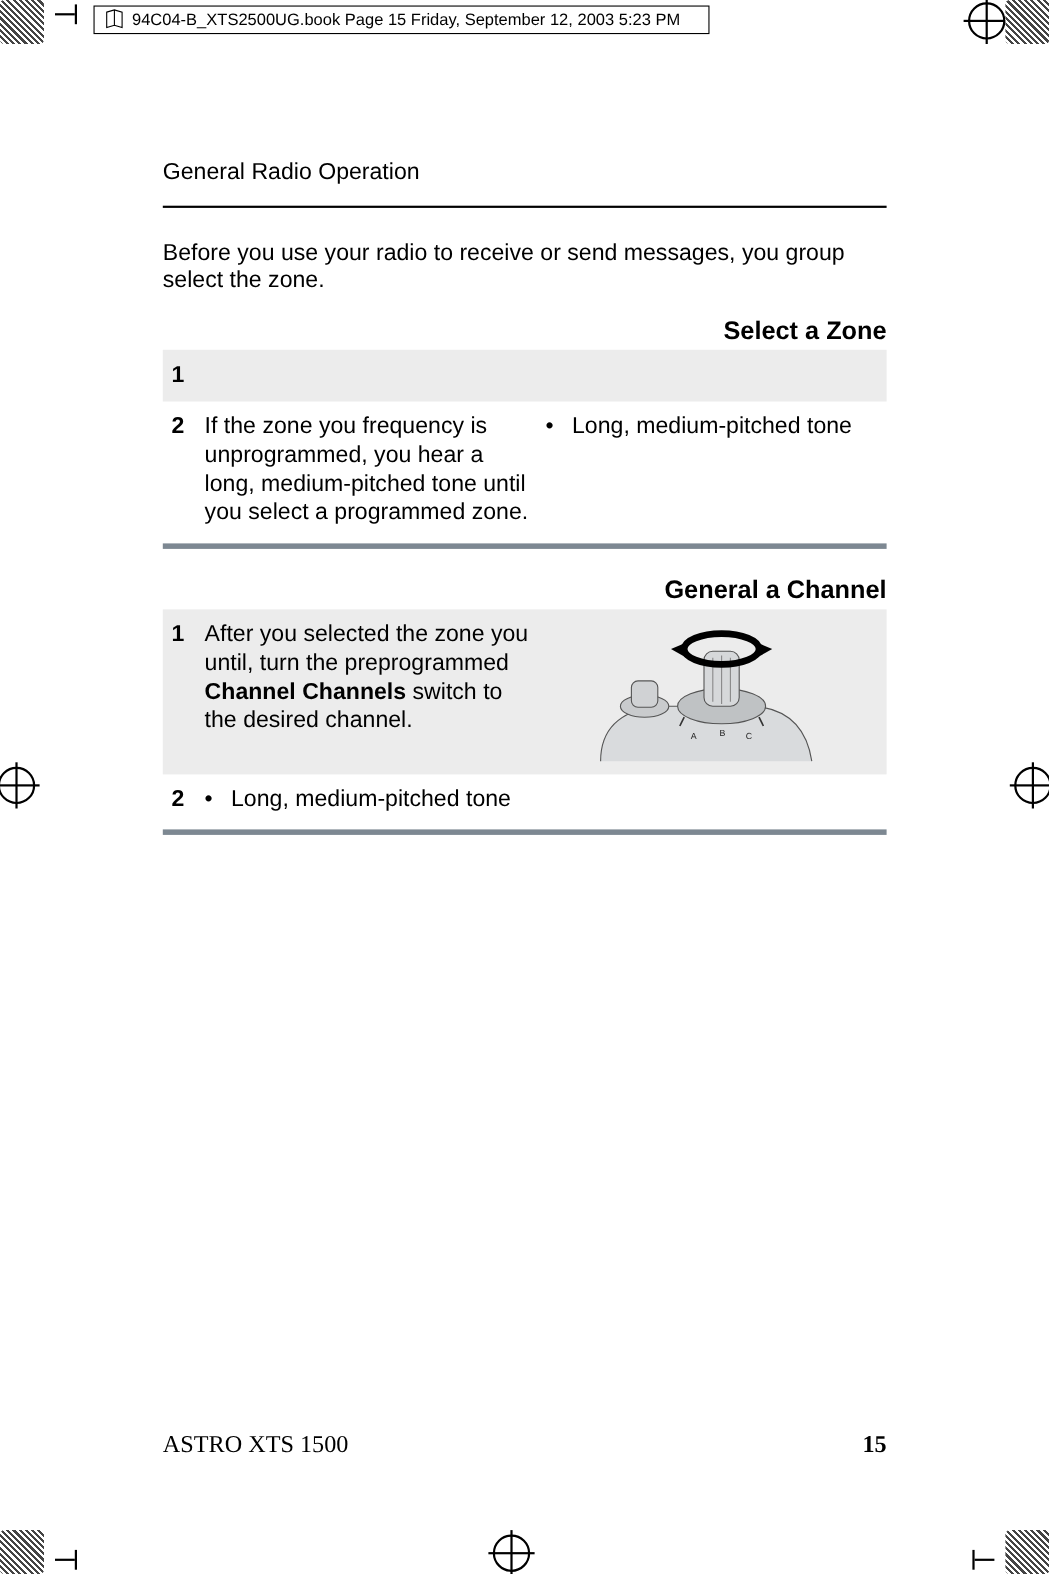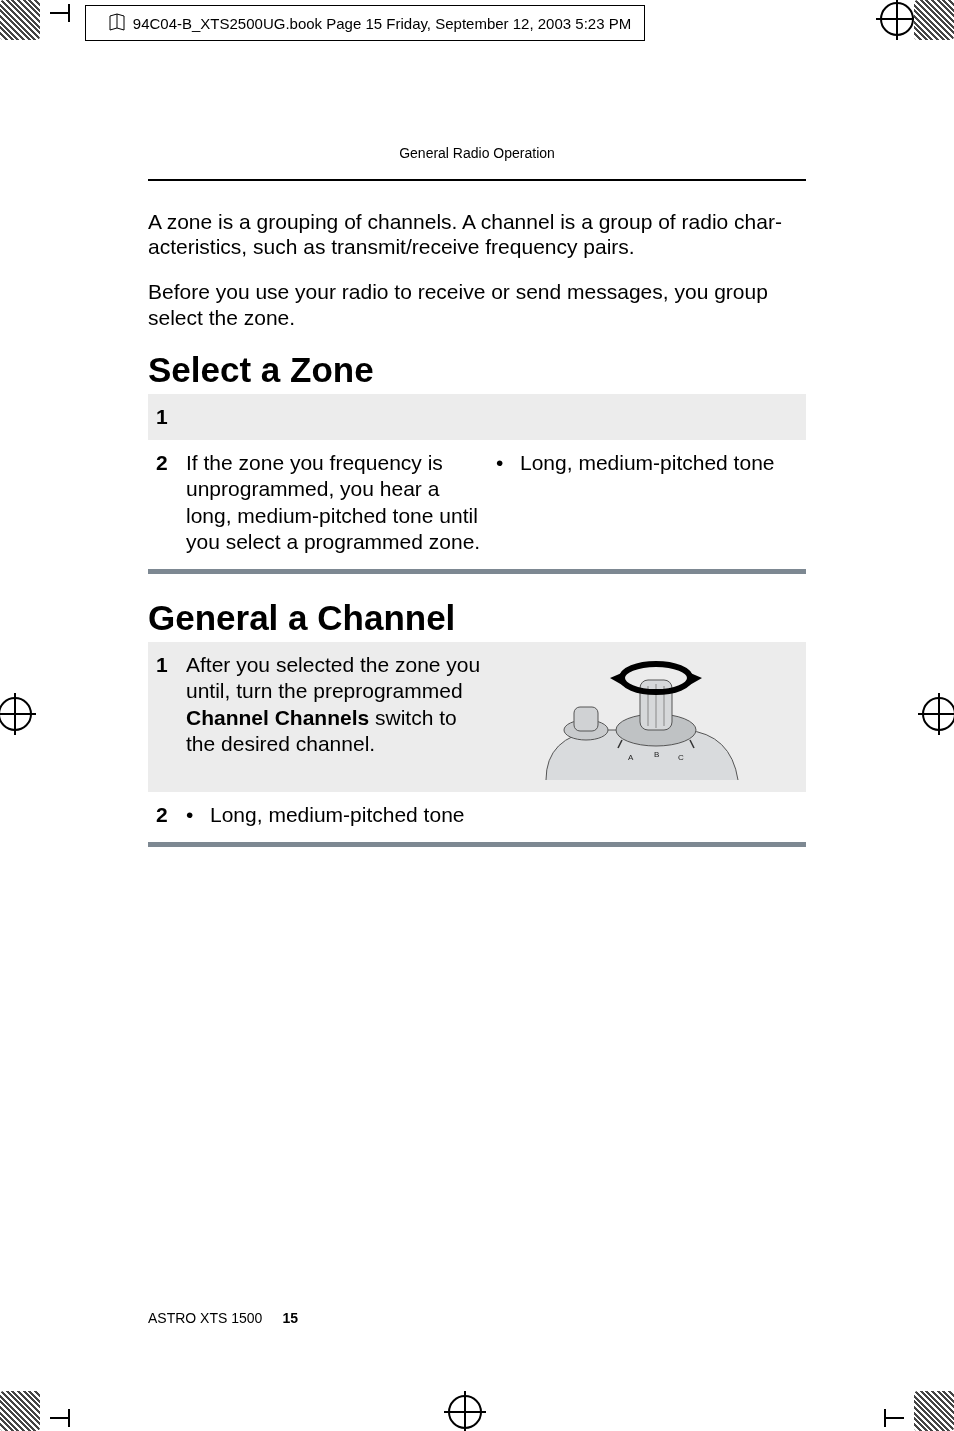--- a/index.html
+++ b/index.html
@@ -38,59 +38,59 @@
     width: 40px; height: 40px;
     background: repeating-linear-gradient(45deg,#444 0 2px,#fff 2px 4px);
     border-radius: 4px;
   }
 
   .header-box {
     position: absolute;
     top: 5px;
     left: 85px;
     width: 560px;
-    height: 36px;
+    height: 26px;
     border: 1px solid #000;
     display: flex;
     align-items: center;
     padding-left: 8px;
     font-size: 15px;
     background: #fff;
-    justify-content: center;
   }
 
   .page {
     position: absolute;
     left: 148px;
     top: 145px;
     width: 658px;
   }
   .running-head {
-    text-align: center;
-    font-size: 14px;
+    text-align: left;
+    font-size: 21px;
     margin-bottom: 18px;
   }
   .rule {
     border-top: 2px solid #000;
     margin-bottom: 28px;
   }
   .h1 {
     font-size: 28px;
     font-weight: bold;
     margin-bottom: 18px;
   }
   .para {
     font-size: 21px;
     line-height: 1.2;
     margin-bottom: 20px;
   }
   .h2 {
-    font-size: 35px;
+    font-size: 23px;
     font-weight: bold;
     margin-bottom: 4px;
+    text-align: right;
   }
   .step-row {
     display: flex;
     font-size: 21px;
     line-height: 1.25;
     padding: 10px 8px;
   }
   .step-row.shade { background: #ececec; }
   .step-num {
     width: 30px;
@@ -113,21 +113,23 @@
     justify-content: center;
   }
   .knob-svg { width: 230px; height: 130px; }
 
   .footer {
     position: absolute;
     left: 148px;
     bottom: 105px;
     width: 658px;
     display: flex;
-    font-size: 14px;
+    justify-content: space-between;
+    font-size: 22px;
+    font-family: Liberation Serif, serif;
   }
   .footer .pg { font-weight: bold; margin-left: 20px; }
 </style>
 </head>
 <body>
 
 <div class="reg-mark" style="top:4px; left:50px;">
     <div class="reg-bar-h"></div>
     <div class="reg-bar-v"></div>
   </div>
@@ -166,21 +168,20 @@
   <svg width="20" height="20" viewBox="0 0 20 20" style="margin-right:6px;">
     <path d="M3 3 L10 1 L17 3 L17 17 L10 15 L3 17 Z M10 1 L10 15" fill="none" stroke="#000" stroke-width="1"></path>
   </svg>
   <span>94C04-B_XTS2500UG.book  Page 15  Friday, September 12, 2003  5:23 PM</span>
 </div>
 
 <div class="page">
   <div class="running-head">General Radio Operation</div>
   <div class="rule"></div>
 
-  <div class="para">A zone is a grouping of channels. A channel is a group of radio char-acteristics, such as transmit/receive frequency pairs.</div>
   <div class="para">Before you use your radio to receive or send messages, you group select the zone.</div>
 
   <div class="h2">Select a Zone</div>
 
   <div class="step-row shade">
     <div class="step-num">1</div>
     <div class="step-result"></div>
   </div>
 
   <div class="step-row">

